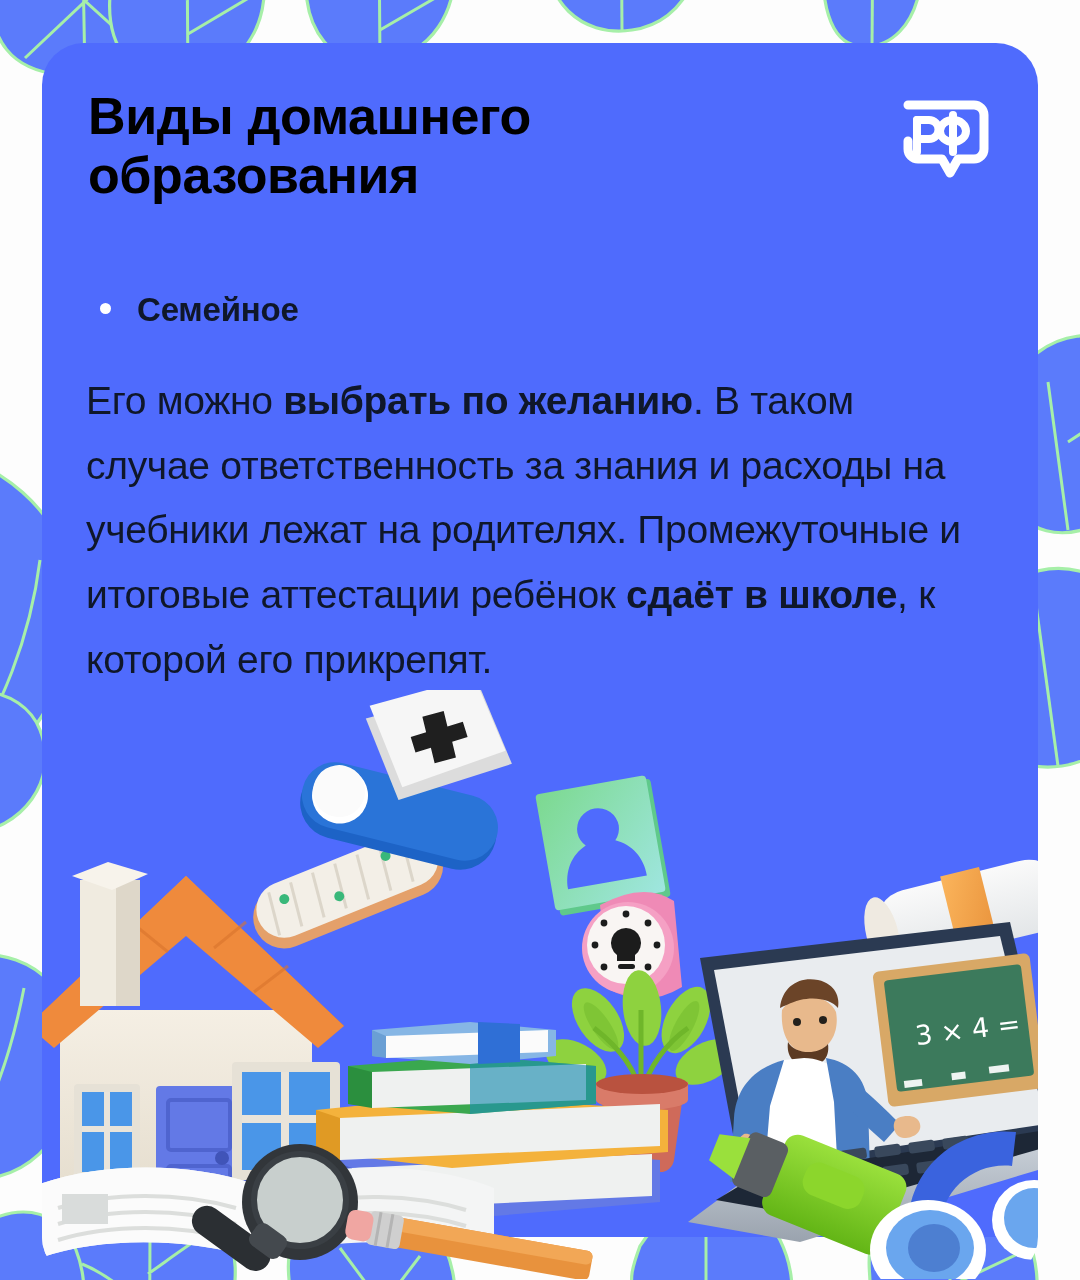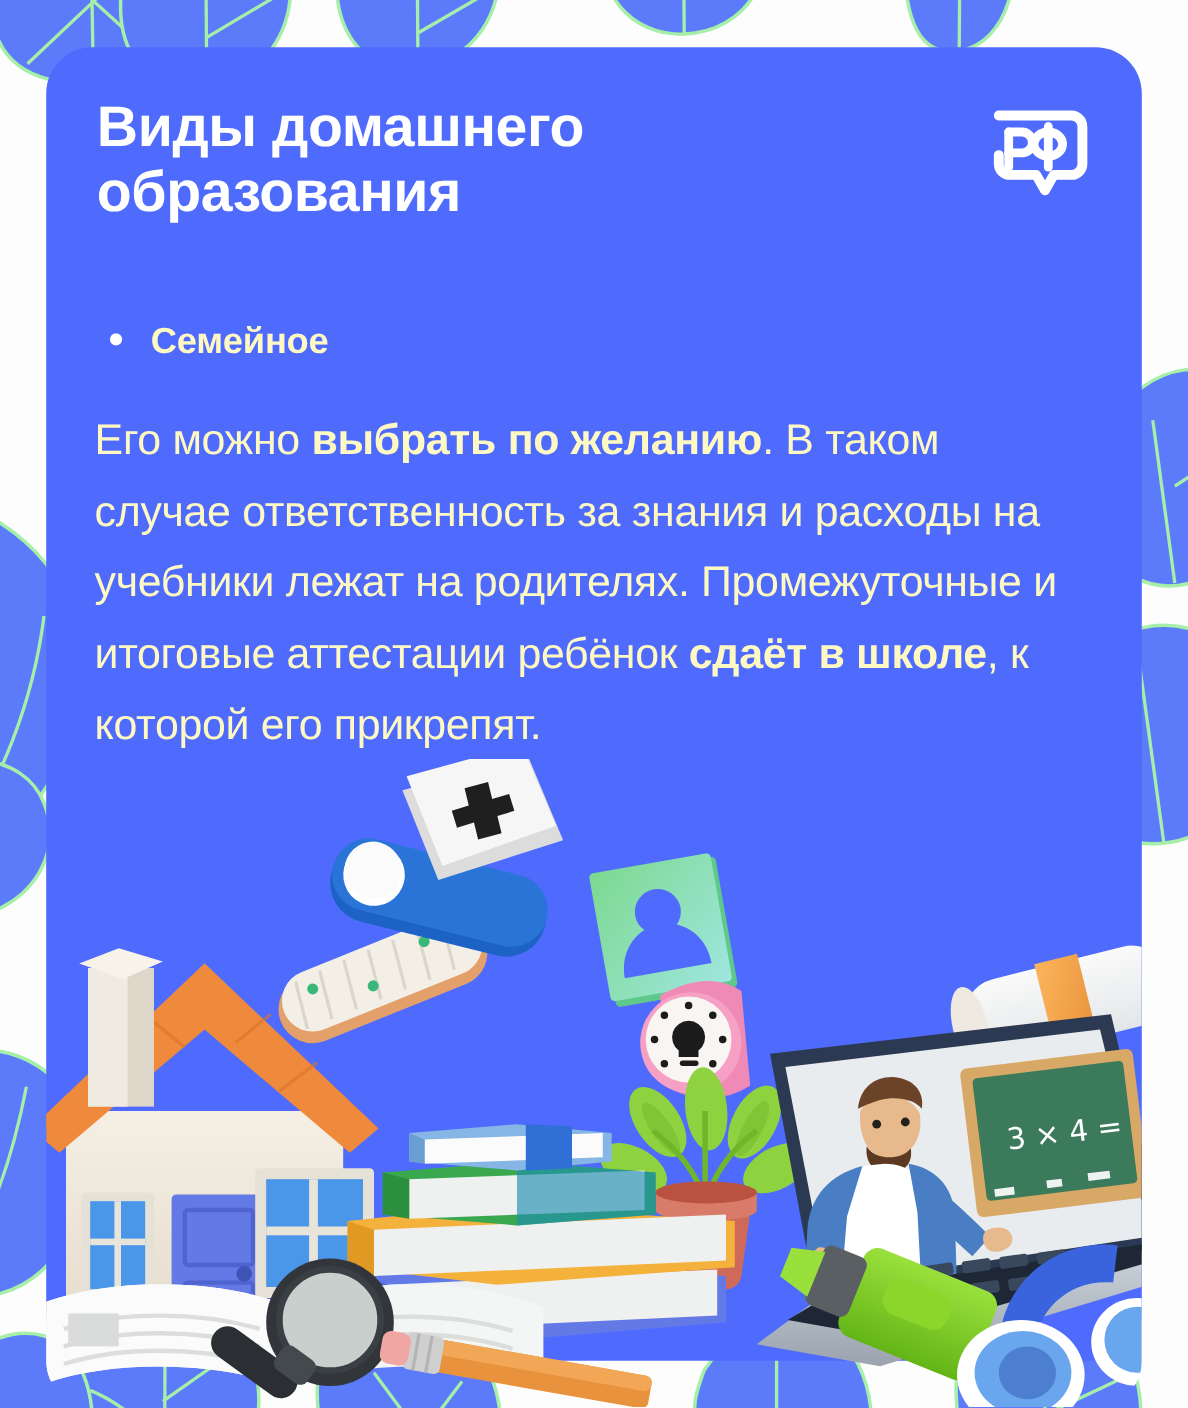--- a/index.html
+++ b/index.html
@@ -28,30 +28,30 @@
     z-index:2;
     overflow:hidden;
   }
 
   
   .card-header{
     position:absolute; left:46px; top:44px; right:46px;
     display:flex; justify-content:space-between; align-items:flex-start;
   }
   #page-title{
-    font-size:52px; font-weight:bold; color:#ffffff;
+    font-size:52px; font-weight:bold; color:#000000;
     line-height:1.14; letter-spacing:-0.4px;
     max-width:600px; white-space:pre-line;
   }
   #logo-rf{ width:96px; height:88px; flex:none; margin-top:8px; }
 
   
   #content{
     position:absolute; left:44px; top:248px; right:40px;
-    color:#fef9c3;
+    color:#0f172a;
   }
   .bullet-row{
     display:flex; align-items:baseline; gap:26px;
     margin-left:14px; margin-bottom:40px;
   }
   .bullet-dot{
     width:11px; height:11px; border-radius:50%;
     background:#ffffff; flex:none; transform:translateY(-7px);
   }
   .bullet-label{ font-size:33px; font-weight:bold; letter-spacing:-0.2px; }

